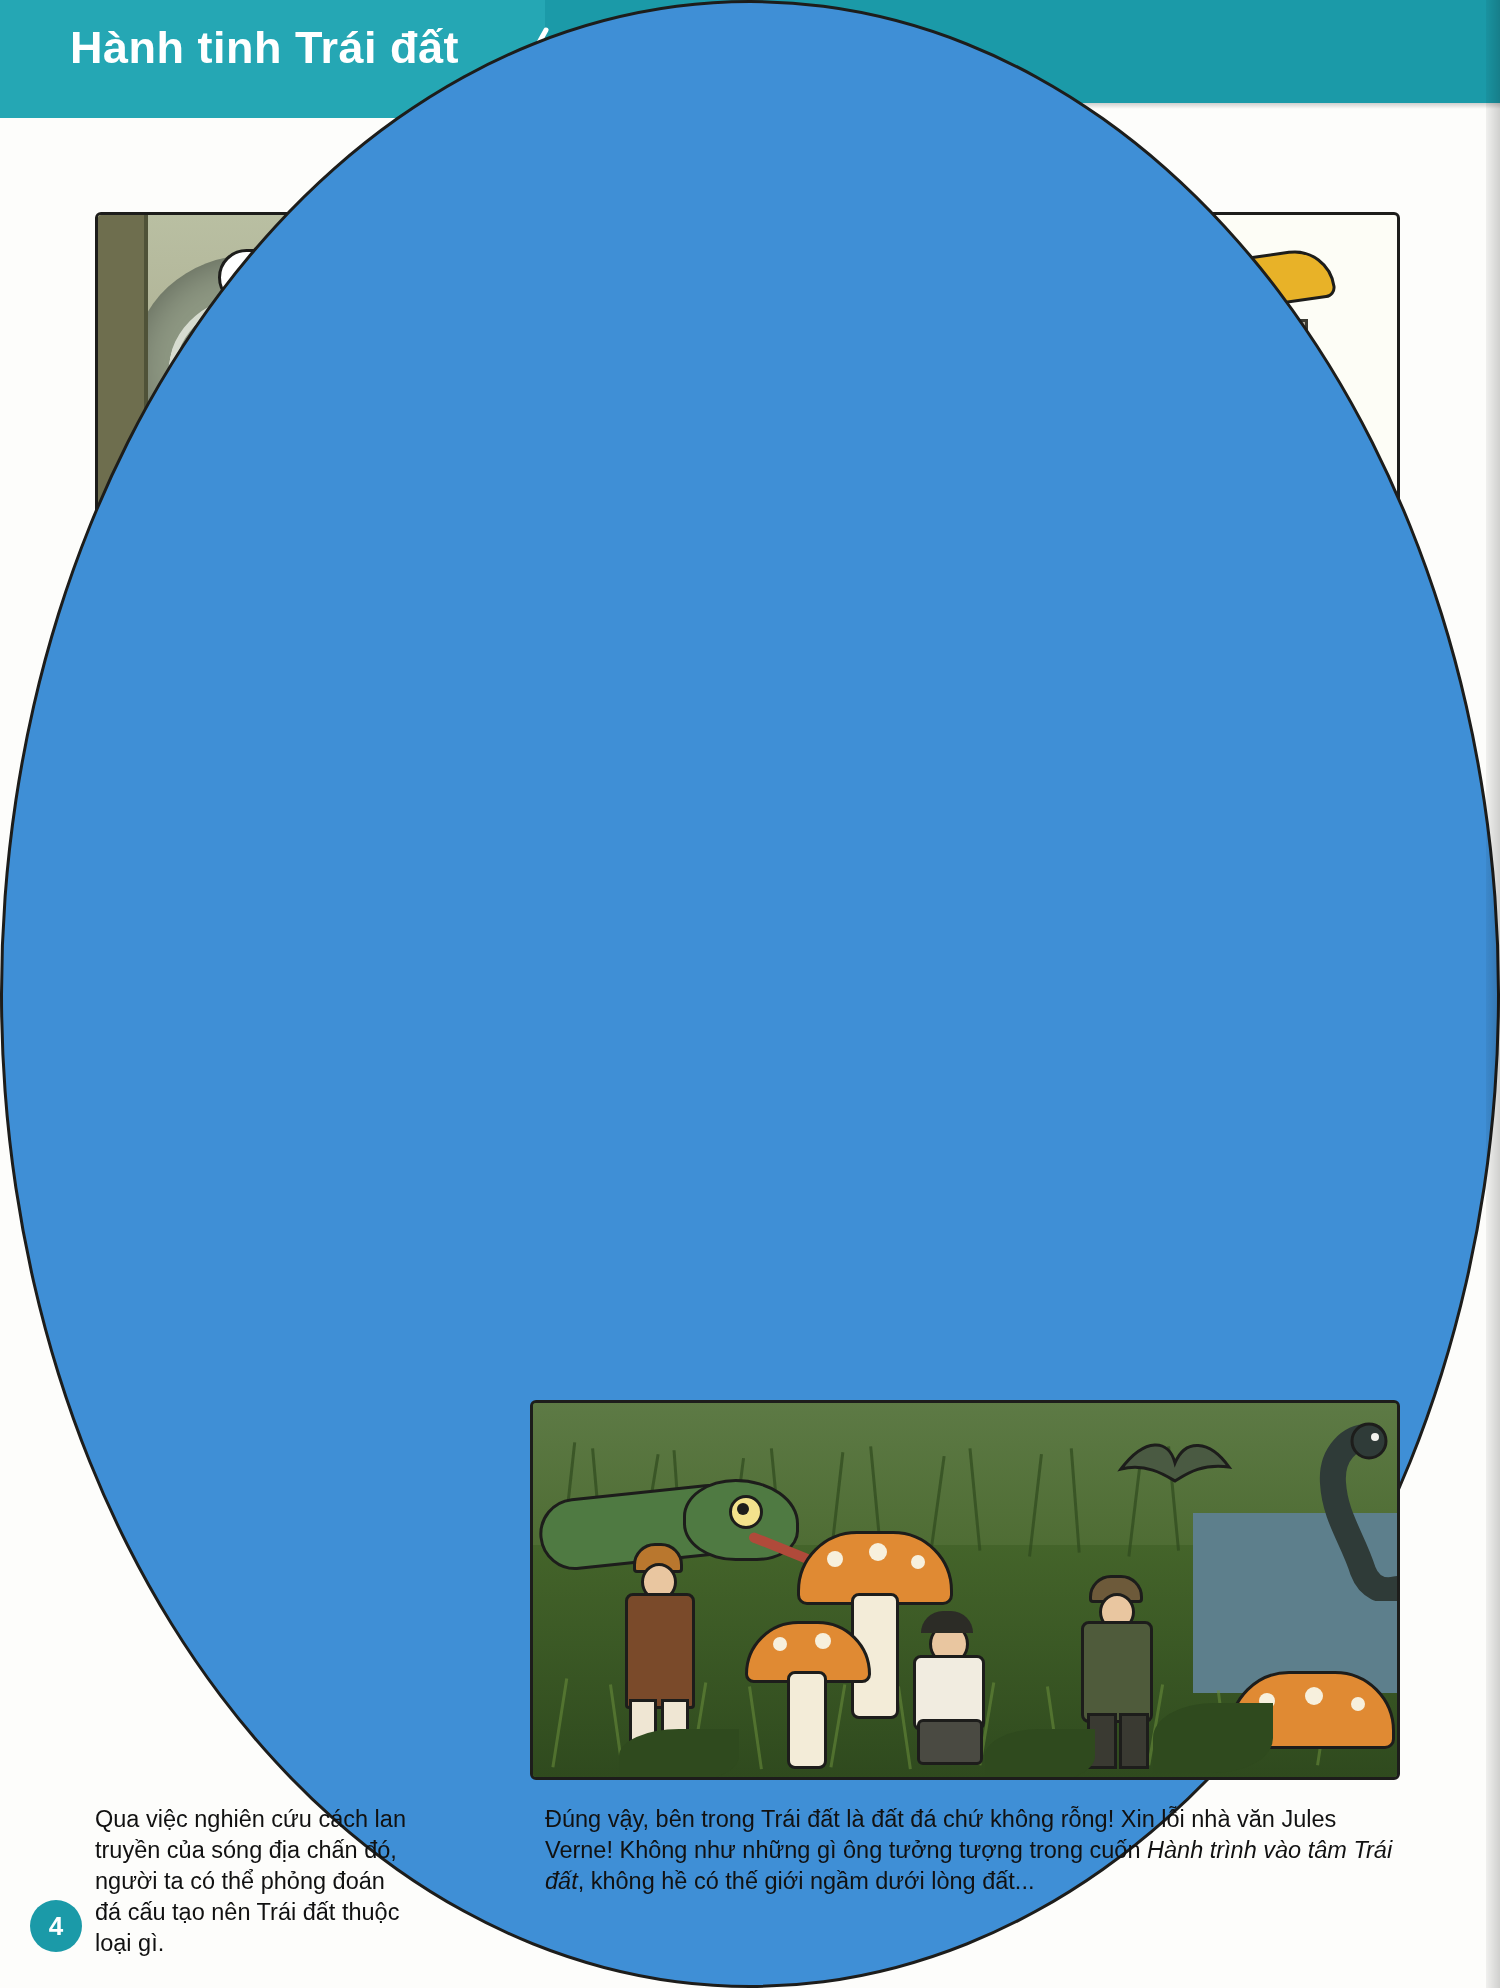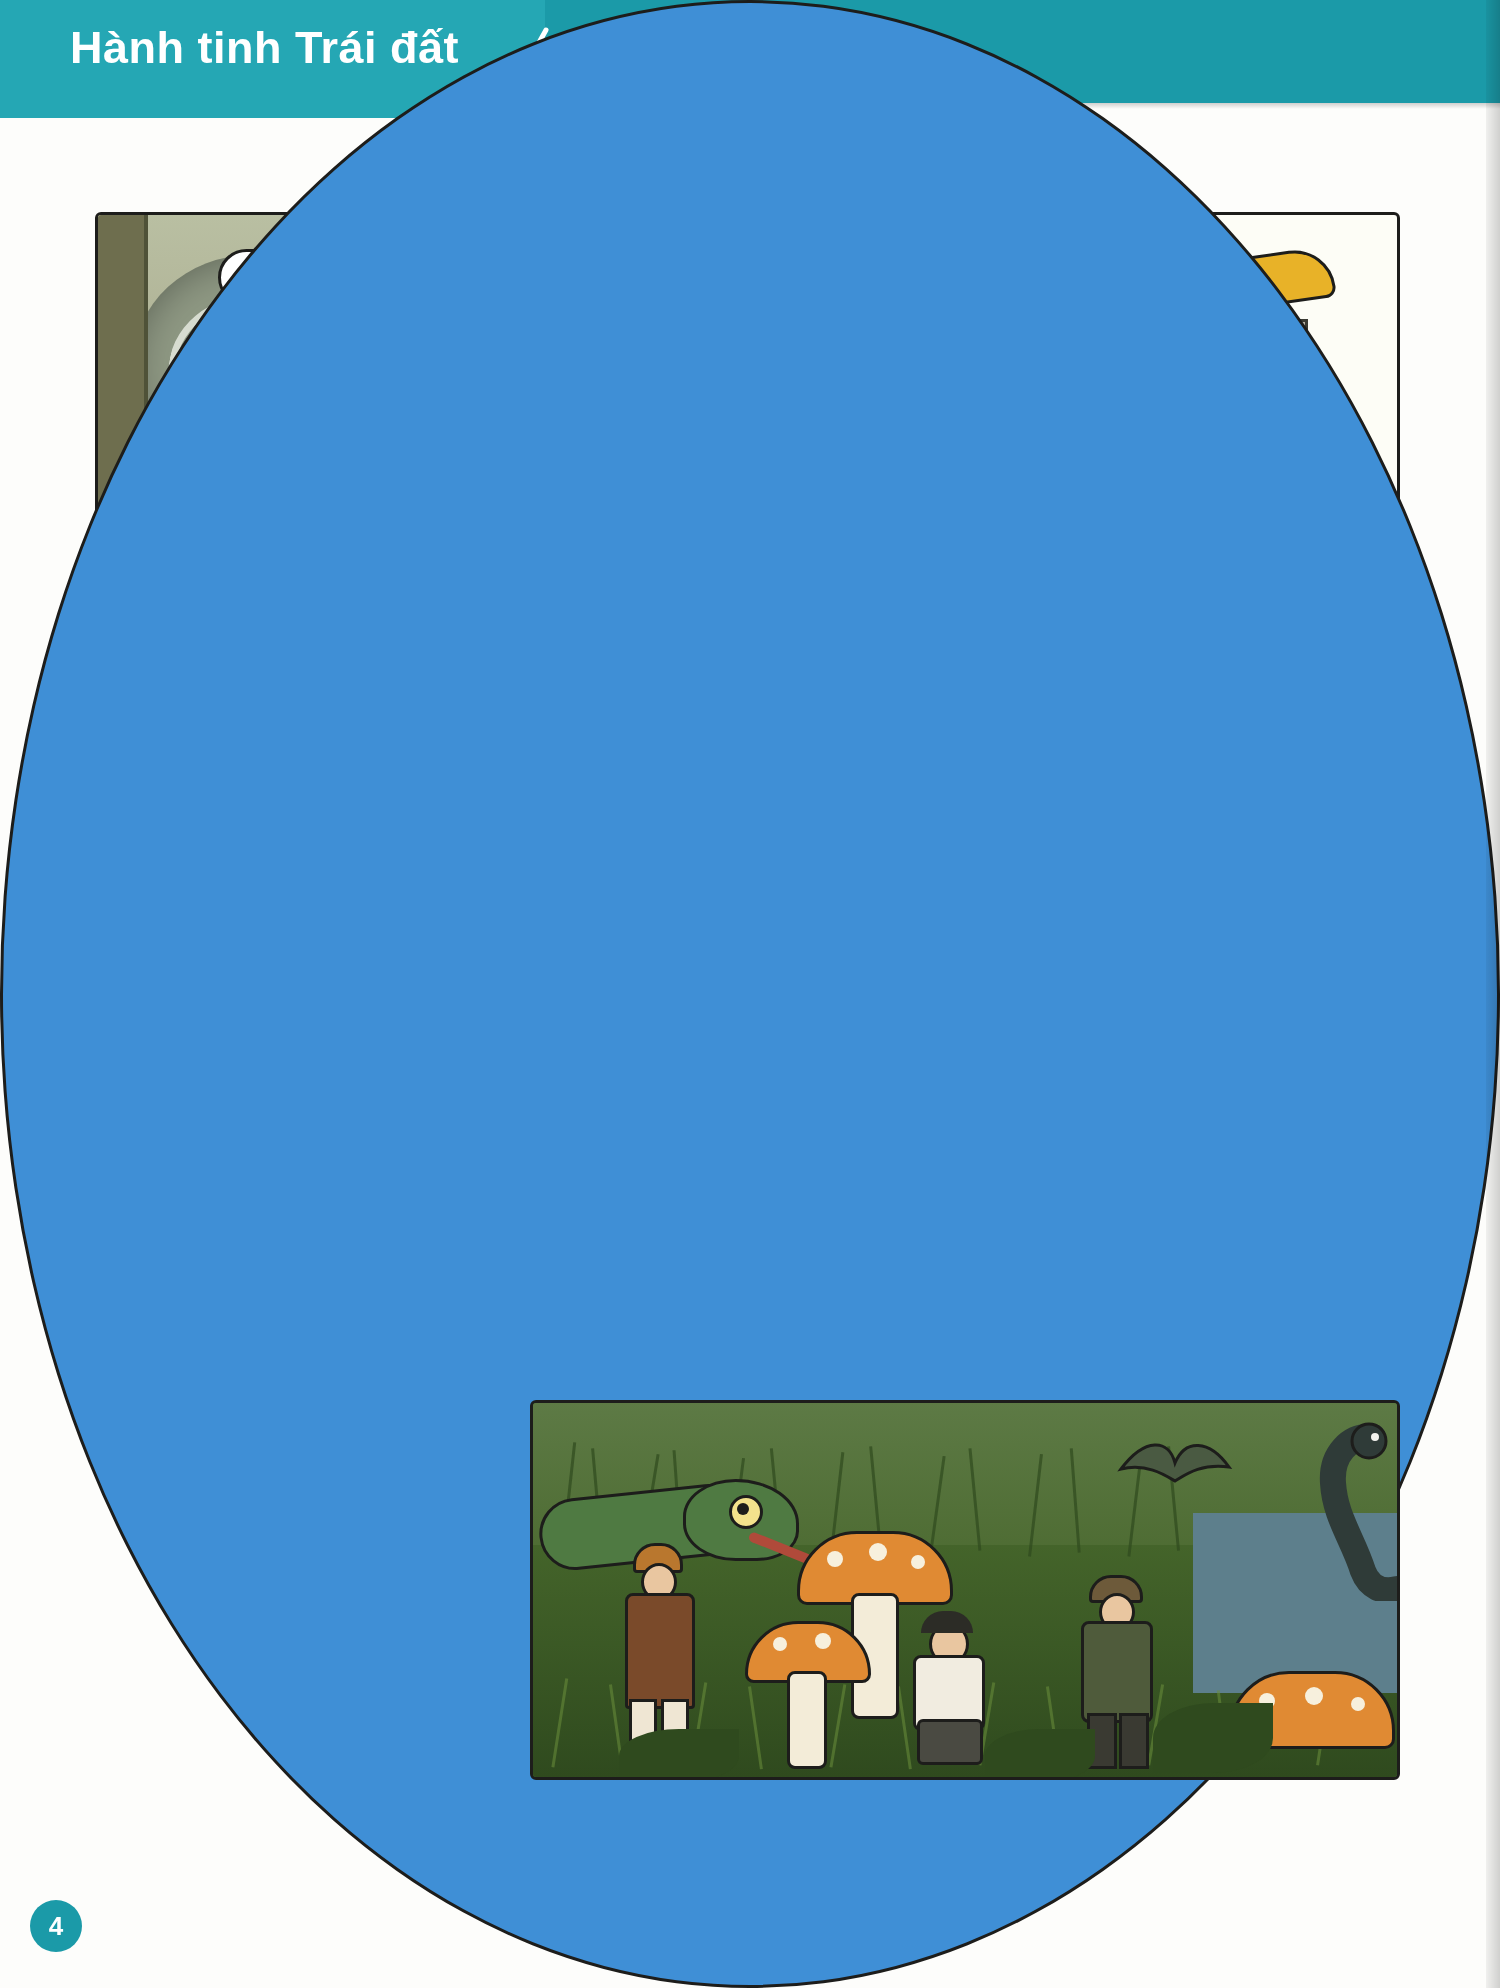--- a/index.html
+++ b/index.html
@@ -628,16 +628,18 @@
       <path d="M120,16 C96,14 78,34 80,62 C82,96 100,118 110,150 C116,166 130,172 144,168" fill="none" stroke="#2f3b38" stroke-width="26" stroke-linecap="round"></path>
       <circle cx="116" cy="20" r="17" fill="#2f3b38" stroke="#1d1d1b" stroke-width="3"></circle>
       <circle cx="122" cy="16" r="4" fill="#f3f3ee"></circle>
     </svg>
 
     <div class="fern" style="left:620px;top:300px;width:120px;height:70px;"></div>
     <div class="fern" style="left:452px;top:326px;width:110px;height:54px;"></div>
     <div class="fern" style="left:86px;top:326px;width:120px;height:54px;"></div>
   </div>
 
+  <div class="caption" id="cap-7">Qua việc nghiên cứu cách lan truyền của sóng địa chấn đó, người ta có thể phỏng đoán đá cấu tạo nên Trái đất thuộc loại gì.</div>
+  <div class="caption" id="cap-8"><span>Đúng vậy, bên trong Trái đất là đất đá chứ không rỗng! Xin lỗi nhà văn Jules Verne! Không như những gì ông tưởng tượng trong cuốn </span><i>Hành trình vào tâm Trái đất</i><span>, không hề có thế giới ngầm dưới lòng đất...</span></div>
 
   <div class="page-num-circle">4</div>
   <div class="edge-right"></div>
 </div>
 
 </body></html>

